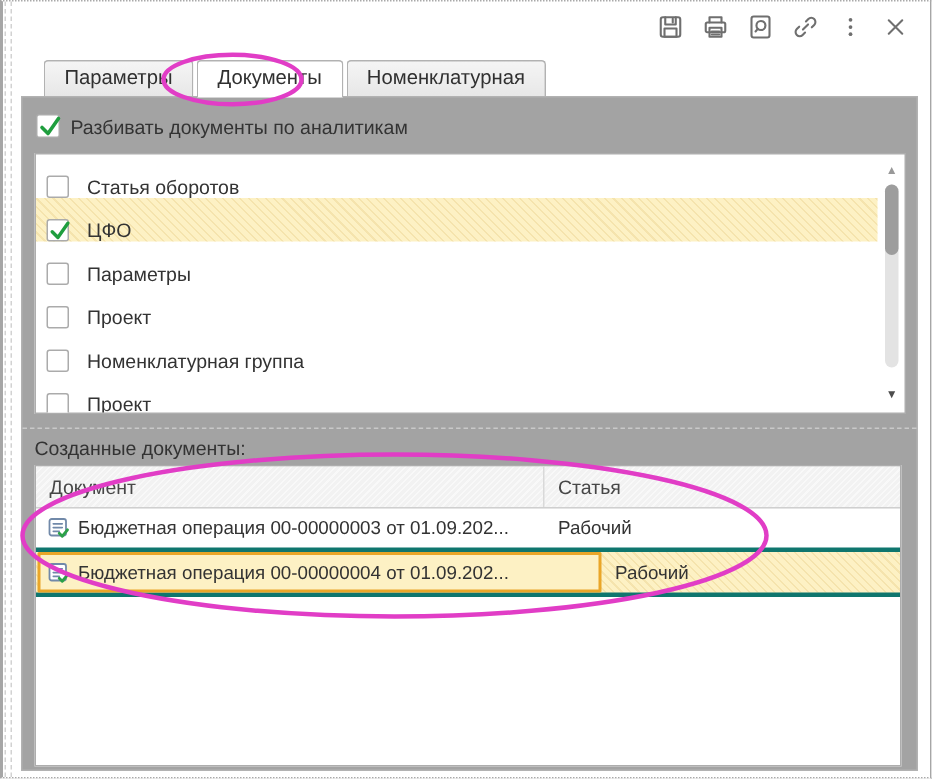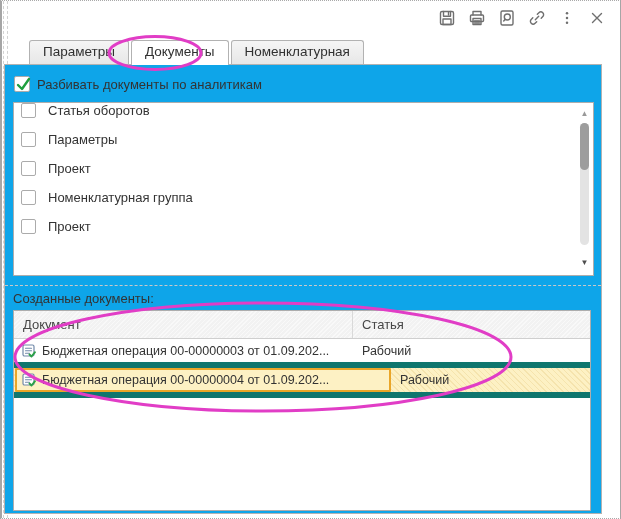--- a/index.html
+++ b/index.html
@@ -29,32 +29,32 @@
 
   
   .tabs{position:absolute;left:27px;top:39px;display:flex;z-index:3}
   .tab{height:24px;line-height:22px;padding:0 13px;font-size:13.5px;
     background:linear-gradient(#f5f5f5,#e7e7e7);
     border:1px solid var(--border-gray);border-bottom:none;
     border-radius:3px 3px 0 0;margin-right:2px;cursor:pointer;color:#303030}
   .tab[data-active="true"]{background:#fff;height:25px;position:relative;z-index:4}
 
   
-  .panel{position:absolute;left:2px;top:63px;width:598px;height:450px;background:#0ea5e9;border:1px solid var(--border-gray)}
+  .panel{position:absolute;left:12px;top:63px;width:598px;height:450px;background:#a3a3a3;border:1px solid var(--border-gray)}
 
   
   .cb-row{position:absolute;left:9px;top:11px;display:flex;align-items:center;gap:7px;cursor:pointer}
   .cbox{width:16px;height:16px;background:#fff;border:1px solid #ababab;border-radius:2px;position:relative;flex:0 0 auto}
   .cbox svg{position:absolute;left:-1px;top:-2px;display:none}
   [data-checked="true"].cbox svg, [data-checked="true"] > .cbox svg{display:block}
   .cb-label{font-size:13px}
 
   
   .listbox{position:absolute;left:8px;top:37px;width:581px;height:174px;border:1px solid #adadad;background:#fff;overflow:hidden}
-  .lrow{height:29px;display:flex;align-items:flex-start;gap:12px;padding-left:7px;margin-right:18px;cursor:pointer}
+  .lrow{height:29px;display:flex;align-items:flex-end;gap:12px;padding-left:7px;margin-right:18px;cursor:pointer}
   .lrow .cbox{width:15px;height:15px}
   .lrow[data-selected="true"]{
     background:var(--selection);
     background-image:repeating-linear-gradient(45deg, rgba(226,196,120,.30) 0 1px, transparent 1px 4px)}
   .lrow .llabel{font-size:13px}
 
   
   .vscroll{position:absolute;top:0;right:0;bottom:0;width:17px;cursor:pointer}
   .varrow{position:absolute;left:0;right:0;text-align:center;font-size:8px;line-height:10px;color:#999}
   .varrow.up{top:6px}
@@ -68,21 +68,21 @@
   .section-label{position:absolute;left:8px;top:226px;font-size:13px}
 
   
   .doctable{position:absolute;left:8px;top:245px;width:578px;height:201px;border:1px solid #adadad;background:#fff;overflow:hidden}
   .thead{display:flex;height:28px;border-bottom:1px solid #cfcfcf;
     background:#f2f2f2;
     background-image:repeating-linear-gradient(135deg, rgba(255,255,255,.5) 0 1px, transparent 1px 3px)}
   .th{font-size:13px;color:#474747;display:flex;align-items:center;padding-left:9px}
   .th.c-doc{width:339px;border-right:1px solid #d9d9d9}
   .th.c-status{flex:1}
-  .trow{display:flex;height:29px;border-bottom:6px solid #0f766e;cursor:pointer;font-size:12.5px}
+  .trow{display:flex;height:29px;border-bottom:3px solid #0f766e;cursor:pointer;font-size:12.5px}
   .td{display:flex;align-items:center;white-space:nowrap;overflow:hidden}
   .td.c-doc{width:339px;padding-left:7px;gap:5px}
   .td.c-status{flex:1;padding-left:9px}
   .trow[data-selected="true"]{height:30px;
     background:var(--selection);
     background-image:repeating-linear-gradient(45deg, rgba(226,196,120,.30) 0 1px, transparent 1px 4px)}
   .trow[data-selected="true"] .td.c-doc{
     border:2px solid var(--focus-border);border-radius:1px;background:var(--selection);
     height:100%;width:376px;margin-left:1px;padding-left:4px}
   .doc-icon{flex:0 0 auto}
@@ -159,20 +159,28 @@
       <span class="cb-label">Разбивать документы по аналитикам</span>
     </div>
 
     <div class="listbox">
       <div class="lrow" data-selected="false">
         <span class="cbox" data-checked="false">
           
         </span>
         <span class="llabel">Статья оборотов</span>
       </div>
+      <div class="lrow" data-selected="true">
+        <span class="cbox" data-checked="true">
+          <svg width="19" height="19" viewBox="0 0 20 20">
+              <polyline points="4,10 8,14 15,4" fill="none" stroke="var(--check-green)" stroke-width="2.4" stroke-linecap="round" stroke-linejoin="round"></polyline>
+            </svg>
+        </span>
+        <span class="llabel">ЦФО</span>
+      </div>
       <div class="lrow" data-selected="false">
         <span class="cbox" data-checked="false">
           
         </span>
         <span class="llabel">Параметры</span>
       </div>
       <div class="lrow" data-selected="false">
         <span class="cbox" data-checked="false">
           
         </span>

